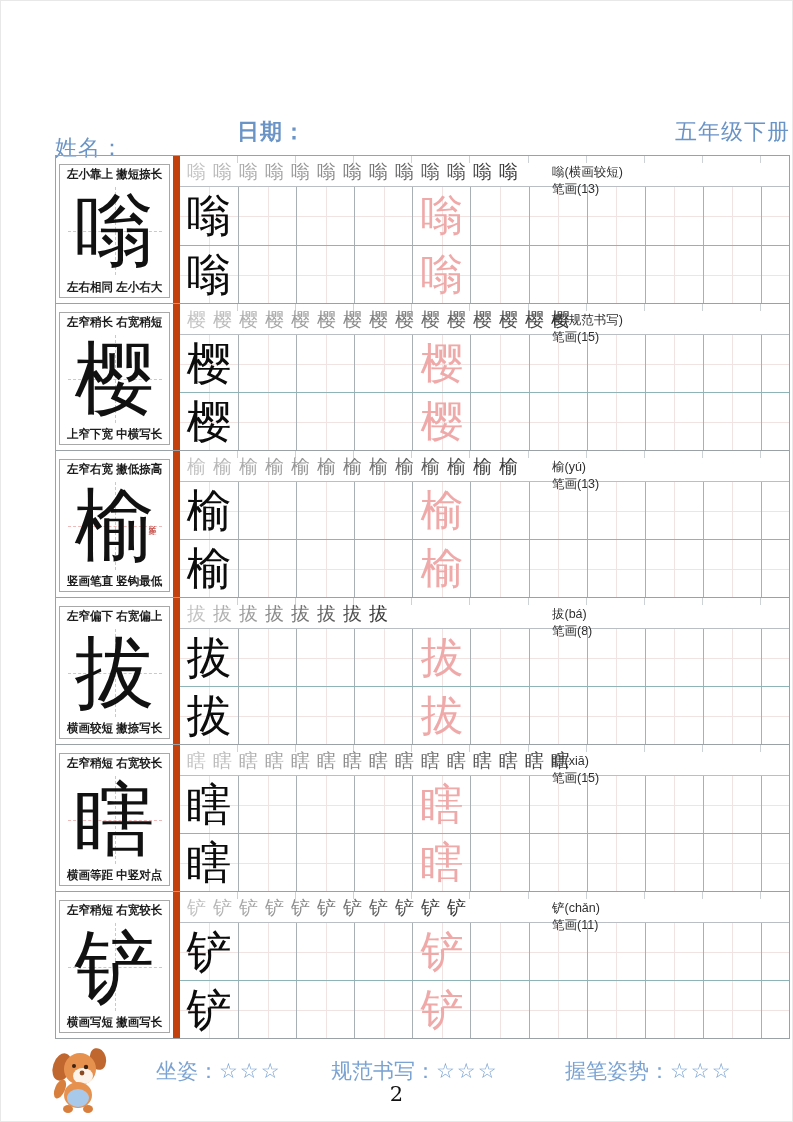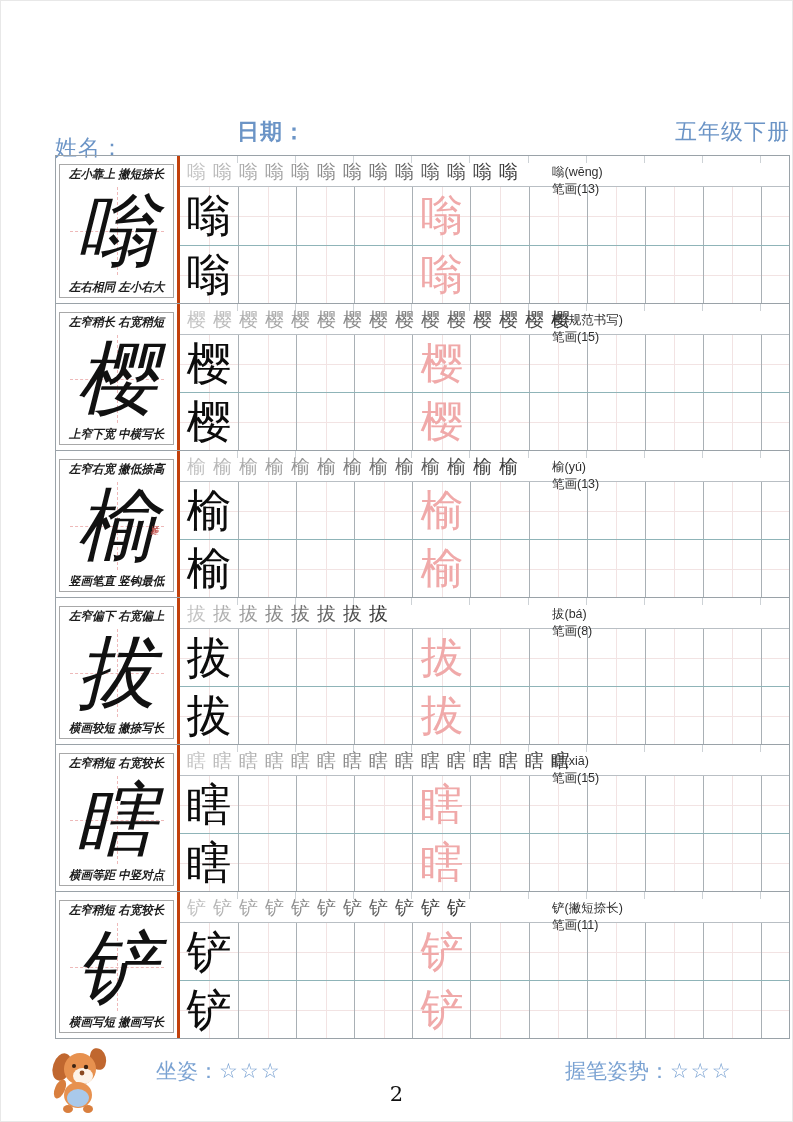--- a/index.html
+++ b/index.html
@@ -11,21 +11,21 @@
   
   .hdr{position:absolute;top:117px;left:55px;width:735px;height:32px;
     color:#6b94c6;font-size:22px;letter-spacing:1px;}
   .hdr .name{position:absolute;left:0;top:16px;}
   .hdr .date{position:absolute;left:182px;top:0;font-weight:bold;}
   .hdr .vol{position:absolute;right:0;top:0;text-align:center;}
   
   .tbl{position:absolute;top:155px;left:55px;width:735px;border:1px solid #9aa2a8;box-sizing:border-box;}
   .section{display:flex;height:147px;box-sizing:border-box;}
   .section + .section{border-top:1px solid #9aa2a8;justify-content:space-between;}
-  .leftcell{width:124px;flex:0 0 124px;border-right:3px solid #c2410c;box-sizing:border-box;position:relative;font-style:italic;}
+  .leftcell{width:124px;flex:0 0 124px;border-right:7px solid #c2410c;box-sizing:border-box;position:relative;}
   .infobox{position:absolute;top:8px;left:3px;right:3px;bottom:5px;border:1px solid #a8a8a8;
     display:flex;flex-direction:column;align-items:center;justify-content:space-between;padding:2px 0;box-sizing:border-box;}
   .tip{font-size:12px;font-weight:bold;color:#1c1c1c;white-space:nowrap;transform:scaleX(.96);line-height:15px;}
   .bigcharbox{position:relative;width:100px;height:94px;display:flex;align-items:center;justify-content:center;}
   .bigcharbox .vg{position:absolute;left:50%;top:3px;bottom:3px;border-left:1px dashed #eeb9b9;}
   .bigcharbox .hg{position:absolute;top:50%;left:3px;right:3px;border-top:1px dashed #eeb9b9;}
   .bigchar{position:relative;font-family:"DejaVu Serif","Liberation Serif",serif;
     font-size:80px;line-height:94px;color:#111;z-index:2;}
   .charnote{position:absolute;right:8px;top:40px;writing-mode:vertical-rl;font-size:8px;color:#c4524e;z-index:3;letter-spacing:1px;}
   .rightcell{flex:1;display:flex;flex-direction:column;min-width:0;}
@@ -91,21 +91,21 @@
               <div class="step" style="opacity: 0.53;">嗡</div>
               <div class="step" style="opacity: 0.59;">嗡</div>
               <div class="step" style="opacity: 0.65;">嗡</div>
               <div class="step" style="opacity: 0.71;">嗡</div>
               <div class="step" style="opacity: 0.77;">嗡</div>
               <div class="step" style="opacity: 0.82;">嗡</div>
               <div class="step" style="opacity: 0.88;">嗡</div>
               <div class="step" style="opacity: 0.94;">嗡</div>
               <div class="step" style="opacity: 1;">嗡</div>
             </div>
-            <div class="striplabel"><div class="pin">嗡(wēng)</div><span>笔画(13)</span></div>
+            <div class="striplabel"><div class="pin">嗡(横画较短)</div><span>笔画(13)</span></div>
           </div>
           <div class="pline">
             <div class="cell">
               <div class="wchar">嗡</div>
             </div>
             <div class="cell"></div>
             <div class="cell"></div>
             <div class="cell"></div>
             <div class="cell">
               <div class="tchar" style="color: rgb(240, 169, 169);">嗡</div>
@@ -429,21 +429,21 @@
               <div class="step" style="opacity: 0.44;">铲</div>
               <div class="step" style="opacity: 0.51;">铲</div>
               <div class="step" style="opacity: 0.58;">铲</div>
               <div class="step" style="opacity: 0.65;">铲</div>
               <div class="step" style="opacity: 0.72;">铲</div>
               <div class="step" style="opacity: 0.79;">铲</div>
               <div class="step" style="opacity: 0.86;">铲</div>
               <div class="step" style="opacity: 0.93;">铲</div>
               <div class="step" style="opacity: 1;">铲</div>
             </div>
-            <div class="striplabel"><div class="pin">铲(撇短捺长)</div><span>笔画(11)</span></div>
+            <div class="striplabel"><div class="pin">铲(chǎn)</div><span>笔画(11)</span></div>
           </div>
           <div class="pline">
             <div class="cell">
               <div class="wchar">铲</div>
             </div>
             <div class="cell"></div>
             <div class="cell"></div>
             <div class="cell"></div>
             <div class="cell">
               <div class="tchar" style="color: rgb(240, 169, 169);">铲</div>
@@ -487,17 +487,18 @@
         <circle cx="26" cy="21" r="2" fill="#3a2313"></circle>
         <circle cx="34" cy="28" r="2.4" fill="#8a4a22"></circle>
         <ellipse cx="30" cy="50" rx="14" ry="13" fill="#e7914f"></ellipse>
         <ellipse cx="30" cy="53" rx="11" ry="9" fill="#a9c9ea"></ellipse>
         <ellipse cx="20" cy="64" rx="5" ry="4" fill="#d97f3e"></ellipse>
         <ellipse cx="40" cy="64" rx="5" ry="4" fill="#d97f3e"></ellipse>
         <ellipse cx="12" cy="44" rx="5" ry="10" fill="#d97f3e" transform="rotate(24 12 44)"></ellipse>
       </svg>
     </span>
     <span class="rate1"><span>坐姿：</span><span class="stars">☆☆☆</span></span>
+    <span class="rate2"><span>规范书写：</span><span class="stars">☆☆☆</span></span>
     <span class="rate3"><span>握笔姿势：</span><span class="stars">☆☆☆</span></span>
   </div>
 
   <div class="pageno">2</div>
 </div>
 
 </body></html>

